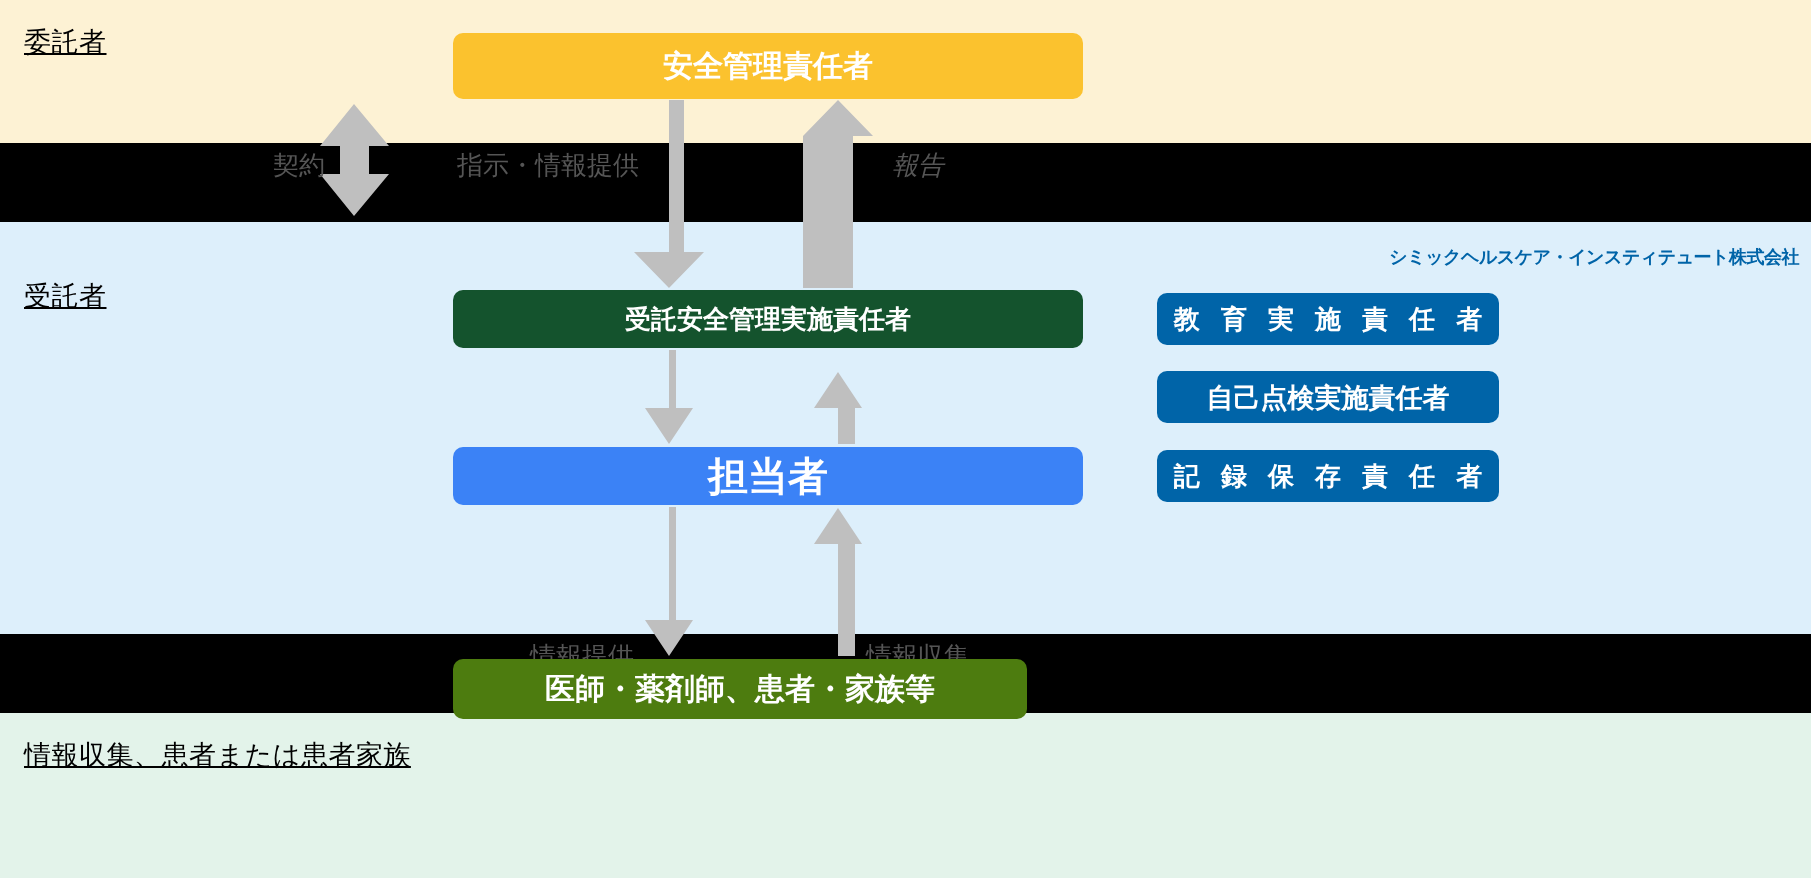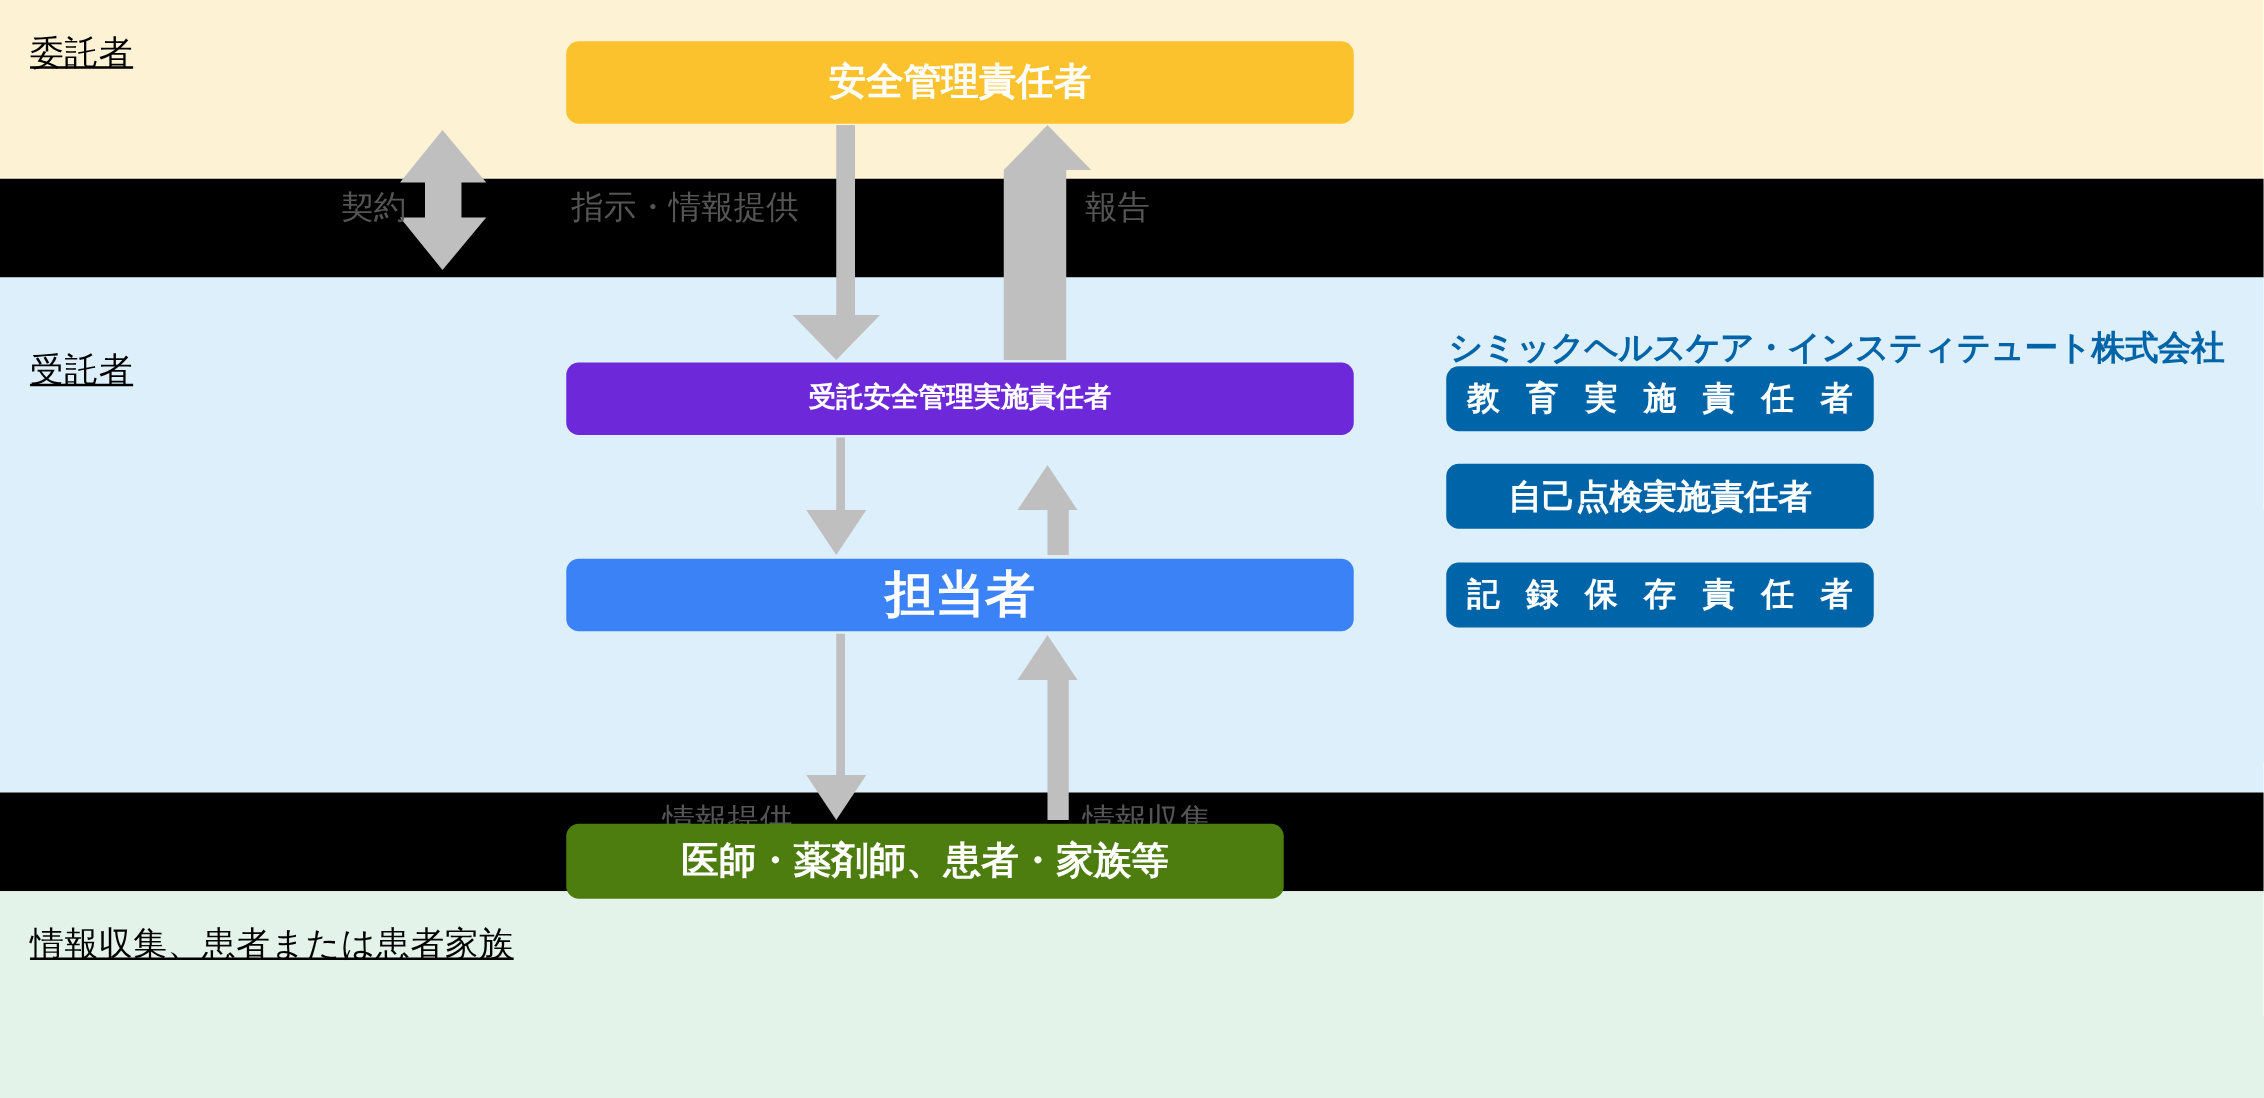--- a/index.html
+++ b/index.html
@@ -36,41 +36,41 @@
     text-decoration: underline;
   }
   #label-client  { left: 24px; top: 24px; }
   #label-vendor  { left: 24px; top: 246px; margin-top: 32px; }
   #label-medical { left: 24px; top: 737px; }
 
   
   #company-name {
     position: absolute;
     left: 1159px;
-    top: 260px;
+    top: 245px;
     width: 640px;
-    text-align: left;
+    text-align: right;
     color: #0064a8;
-    font-size: 27px;
+    font-size: 18px;
     font-weight: 700;
     letter-spacing: -0.5px;
     white-space: nowrap;
   }
 
   
   .flow-label {
     position: absolute;
     color: #555555;
     font-size: 26px;
     font-weight: 400;
     white-space: nowrap;
   }
   #flow-contract     { left: 273px; top: 148px; }
   #flow-instruction  { left: 457px; top: 148px; }
-  #flow-report       { left: 868px; top: 148px; }
+  #flow-report       { left: 892px; top: 148px; font-style: italic; }
   #flow-provide-info { left: 530px; top: 639px; }
   #flow-collect-info { left: 866px; top: 639px; }
 
   
   .node {
     position: absolute;
     display: flex;
     align-items: center;
     justify-content: center;
     border-radius: 10px;
@@ -78,21 +78,21 @@
     font-weight: 700;
     text-align: center;
     line-height: 1;
   }
   #node-safety-manager {
     left: 453px; top: 33px; width: 630px; height: 66px;
     background: #fbc22e; font-size: 30px;
   }
   #node-entrusted-manager {
     left: 453px; top: 290px; width: 630px; height: 58px;
-    background: #6d28d9; font-size: 22px;
+    background: #14532d; font-size: 26px;
   }
   #node-staff {
     left: 453px; top: 447px; width: 630px; height: 58px;
     background: #3b82f6; font-size: 40px;
   }
   #node-medical-people {
     left: 453px; top: 659px; width: 574px; height: 60px;
     background: #4d7c0f; font-size: 30px;
   }
   .side-node {

